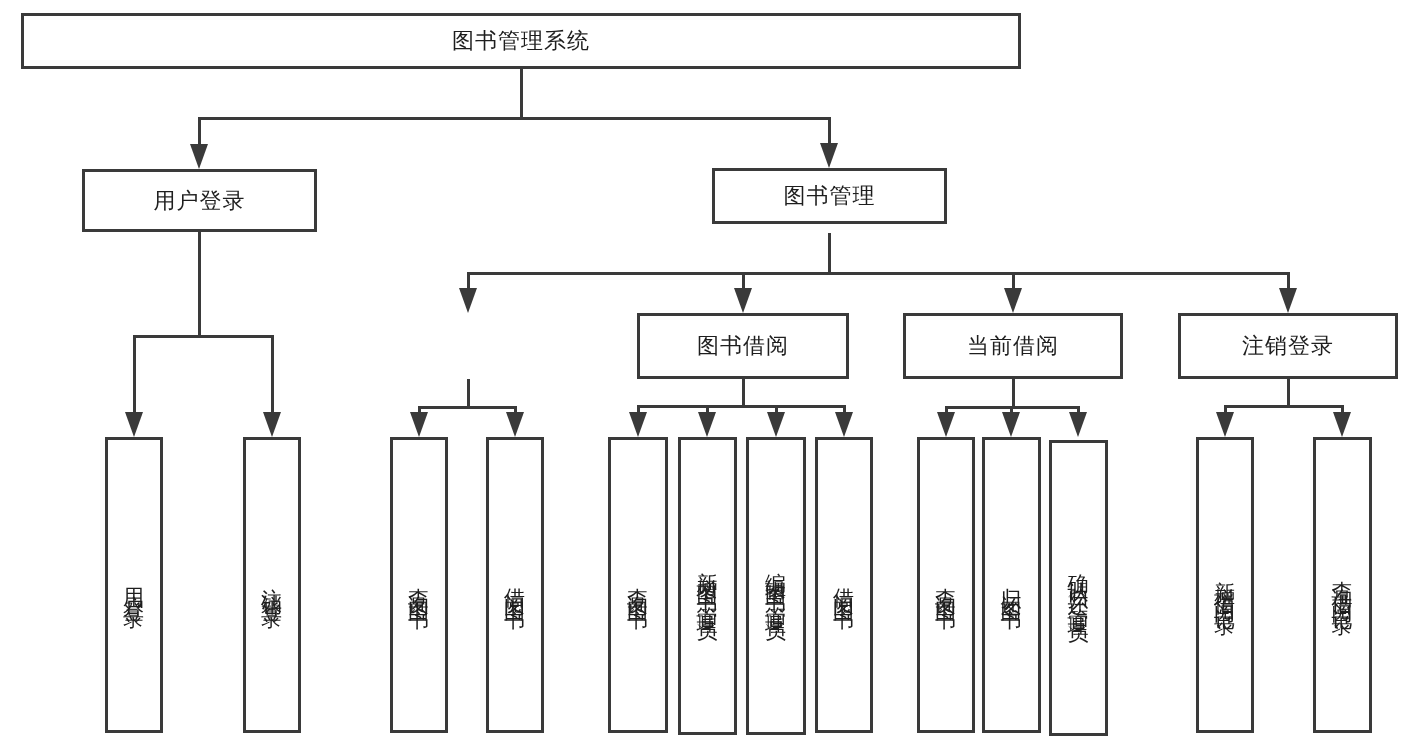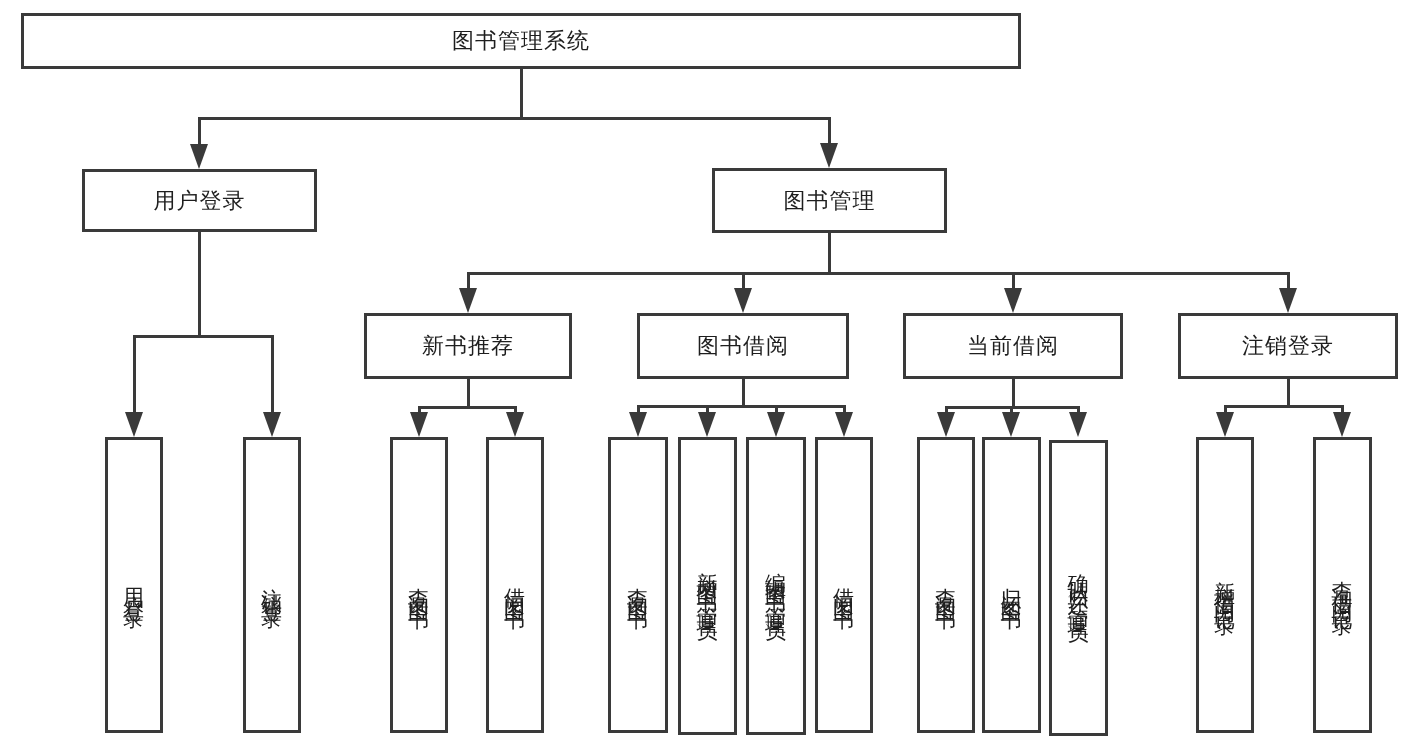--- a/index.html
+++ b/index.html
@@ -57,41 +57,40 @@
   <div class="box h-label" style="left:21px; top:13px; width:1000px; height:56px;">图书管理系统</div>
 
   <div class="vline" style="left:520px; top:69px; height:49px;"></div>
   <div class="hline" style="left:199px; top:117px; width:631px;"></div>
   <div class="vline" style="left:198px; top:117px; height:30px;"></div>
   <div class="arrow" style="left:190px; top:144px;"></div>
   <div class="vline" style="left:828px; top:117px; height:29px;"></div>
   <div class="arrow" style="left:820px; top:143px;"></div>
 
   <div class="box h-label" style="left:82px; top:169px; width:235px; height:63px;">用户登录</div>
-  <div class="box h-label" style="left:712px; top:168px; width:235px; height:65px;">图书管理</div>
+  <div class="box h-label" style="left:712px; top:168px; width:235px; height:56px;">图书管理</div>
 
   <div class="vline" style="left:198px; top:232px; height:104px;"></div>
   <div class="hline" style="left:134px; top:335px; width:139px;"></div>
   <div class="vline" style="left:133px; top:335px; height:79px;"></div>
   <div class="arrow" style="left:125px; top:412px;"></div>
   <div class="vline" style="left:271px; top:335px; height:79px;"></div>
   <div class="arrow" style="left:263px; top:412px;"></div>
 
   <div class="vline" style="left:828px; top:233px; height:40px;"></div>
   <div class="hline" style="left:468px; top:272px; width:821px;"></div>
   <div class="vline" style="left:467px; top:272px; height:18px;"></div>
   <div class="arrow" style="left:459px; top:288px;"></div>
   <div class="vline" style="left:742px; top:272px; height:18px;"></div>
   <div class="arrow" style="left:734px; top:288px;"></div>
   <div class="vline" style="left:1012px; top:272px; height:18px;"></div>
   <div class="arrow" style="left:1004px; top:288px;"></div>
   <div class="vline" style="left:1287px; top:272px; height:18px;"></div>
   <div class="arrow" style="left:1279px; top:288px;"></div>
 
-  <div class="box h-label" style="left:364px; top:313px; width:208px; height:66px;">新书推荐</div>
   <div class="box h-label" style="left:903px; top:313px; width:220px; height:66px;">当前借阅</div>
   <div class="box h-label" style="left:637px; top:313px; width:212px; height:66px;">图书借阅</div>
   <div class="box h-label" style="left:1178px; top:313px; width:220px; height:66px;">注销登录</div>
 
   <div class="vline" style="left:467px; top:379px; height:29px;"></div>
   <div class="hline" style="left:419px; top:406px; width:97px;"></div>
   <div class="vline" style="left:418px; top:406px; height:10px;"></div>
   <div class="arrow" style="left:410px; top:412px;"></div>
   <div class="vline" style="left:514px; top:406px; height:10px;"></div>
   <div class="arrow" style="left:506px; top:412px;"></div>

